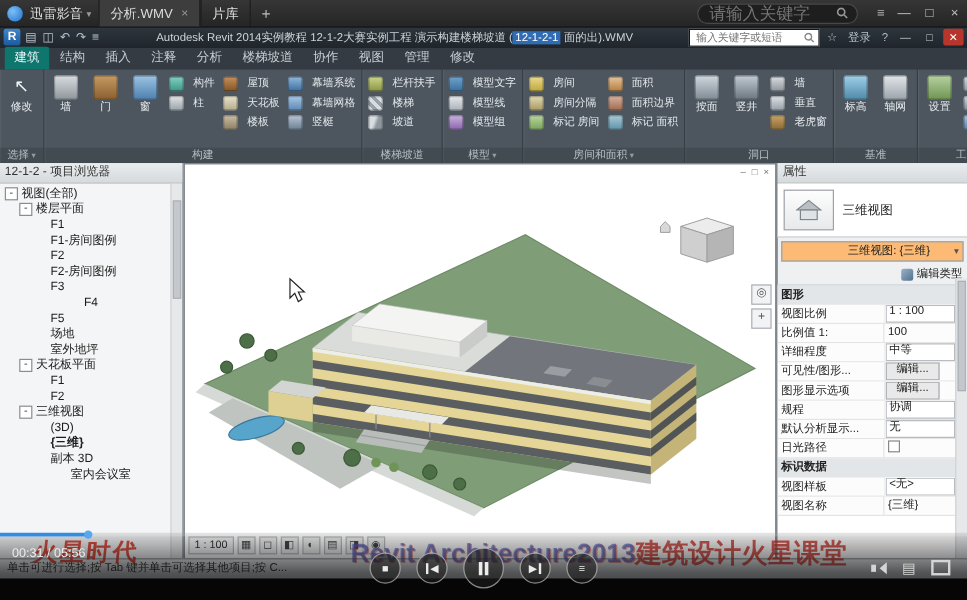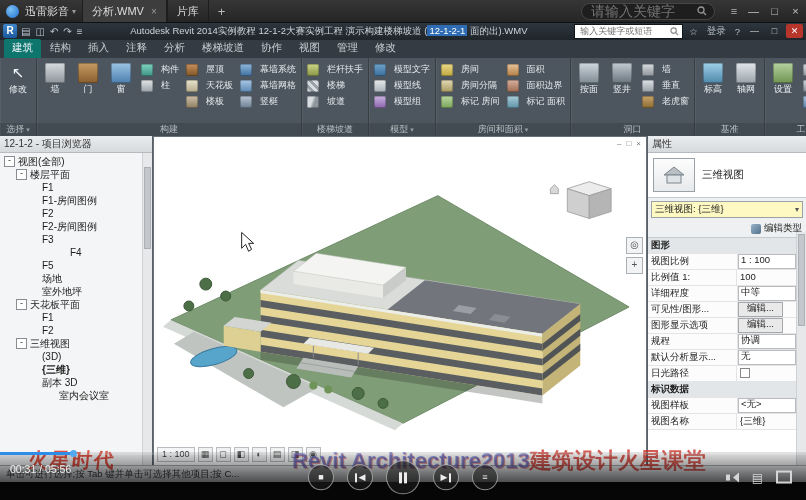--- a/index.html
+++ b/index.html
@@ -106,21 +106,21 @@
   .navbar{position:absolute;right:3px;top:100px;display:flex;flex-direction:column;gap:3px;z-index:3;}
   .navbtn{width:15px;height:15px;border:1px solid #aab0b5;background:#f2f3f4;color:#555;font-size:10px;line-height:13px;text-align:center;}
   .vcb{position:absolute;left:3px;bottom:3px;display:flex;align-items:center;gap:3px;font-size:9px;color:#333;z-index:3;}
   .vcb .scale{padding:0 4px;border:1px solid #b8bcc0;background:#f4f5f6;height:13px;line-height:13px;white-space:nowrap;}
   .vcbi{width:13px;height:13px;border:1px solid #b8bcc0;background:#f0f1f2;font-size:9px;line-height:12px;text-align:center;color:#444;}
 
   .propspanel{width:158px;background:#eef0f1;border-left:1px solid #596169;display:flex;flex-direction:column;color:#222;position:relative;flex:none;}
   .ppreview{height:40px;background:#fff;border-bottom:1px solid #c6cacd;display:flex;align-items:center;gap:7px;padding:2px 5px;}
   .housebox{width:40px;height:32px;border:1px solid #9aa1a7;background:linear-gradient(#fdfdfd,#e7e9eb);display:flex;align-items:center;justify-content:center;flex:none;}
   .ptypename{font-size:10.5px;color:#222;}
-  .pcombo{margin:3px;height:15px;border:1px solid #9aa1a7;background:#fef9c3;display:flex;align-items:center;justify-content:space-between;font-size:9.5px;padding:0 3px;gap:20px;}
+  .pcombo{margin:3px;height:15px;border:1px solid #9aa1a7;background:#fdba74;display:flex;align-items:center;justify-content:flex-end;font-size:9.5px;padding:0 3px;gap:20px;}
   .pcombo .car{color:#555;font-size:8px;}
   .editrow{display:flex;justify-content:flex-end;padding:1px 4px 2px;}
   .editbtn{display:flex;align-items:center;gap:3px;font-size:9.5px;color:#222;}
   .wrench{width:10px;height:10px;background:linear-gradient(135deg,#9ab3c9,#51708c);border-radius:2px;}
   .pgrid{flex:1;overflow:hidden;border-top:1px solid #c6cacd;background:#fff;margin-right:9px;}
   .prow{display:flex;height:15px;border-bottom:1px solid #e4e4e4;background:#fcfcfc;font-size:9.5px;align-items:center;}
   .plab{width:82px;padding:0 3px;white-space:nowrap;overflow:hidden;flex:none;color:#222;}
   .pval{flex:1;border-left:1px solid #e4e4e4;padding:0 3px;white-space:nowrap;overflow:hidden;height:100%;line-height:14px;}
   .prow.t-section{background:#e2e6e9;font-weight:bold;}
   .prow.t-input .pval{background:#fff;box-shadow:inset 0 0 0 1px #b8bcc0;margin:1px;line-height:12px;}
@@ -131,21 +131,21 @@
 
   .statusbar{position:absolute;left:0;right:0;bottom:0;height:16px;background:linear-gradient(#edeff1,#dfe2e5);border-top:1px solid #a9afb4;color:#333;font-size:9.5px;line-height:15px;padding:0 6px;white-space:nowrap;overflow:hidden;}
 
   
   #wm-left{position:absolute;left:28px;bottom:26px;z-index:28;font-size:20px;font-weight:bold;color:rgba(216,48,32,.85);transform:skewX(-6deg);letter-spacing:2px;white-space:nowrap;}
   #wm-main{position:absolute;left:292px;bottom:24px;z-index:28;font-size:22px;font-weight:bold;white-space:nowrap;letter-spacing:0;}
   .wm1{color:rgba(70,90,200,.62);text-shadow:1px 1px 0 rgba(205,45,35,.45);}
   .wm2{color:rgba(205,45,35,.78);}
 
   
-  #overlay{position:absolute;left:0;right:0;bottom:0;height:48px;z-index:30;background:linear-gradient(rgba(8,8,8,.12),rgba(8,8,8,.66) 60%,rgba(8,8,8,.8));text-align:center;}
+  #overlay{position:absolute;left:0;right:0;bottom:0;height:56px;z-index:30;background:linear-gradient(rgba(8,8,8,.12),rgba(8,8,8,.66) 60%,rgba(8,8,8,.8));text-align:center;}
   .progress{position:absolute;top:0;left:0;right:0;height:3px;background:rgba(255,255,255,.16);}
   .pfill{height:100%;background:#2e8de6;width:0;}
   .knob{position:absolute;top:-2px;width:7px;height:7px;border-radius:50%;background:#55a7f0;}
   .time{position:absolute;left:10px;top:11px;color:#ececec;font-size:10.5px;z-index:32;white-space:nowrap;}
   .controls{position:absolute;left:50%;top:50%;transform:translate(-50%,-46%);display:flex;align-items:center;gap:13px;z-index:32;}
   .cbtn{width:24px;height:24px;border-radius:50%;border:1px solid rgba(255,255,255,.5);background:rgba(28,28,28,.6);color:#ececec;display:flex;align-items:center;justify-content:center;font-size:9px;gap:2px;}
   .cbtn.big{width:32px;height:32px;}
   .vbar{width:2px;height:9px;background:#ececec;display:inline-block;}
   .pbar{width:3px;height:11px;background:#ececec;display:inline-block;}
   .glyph{font-size:9px;line-height:1;}

